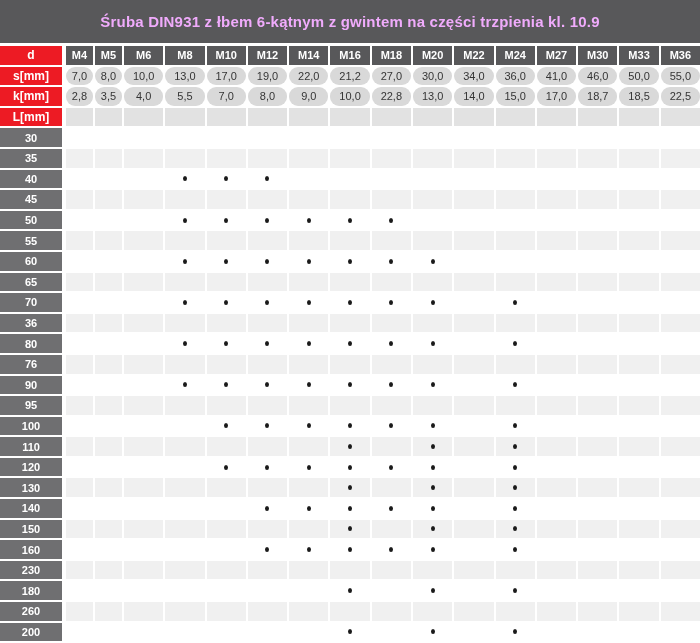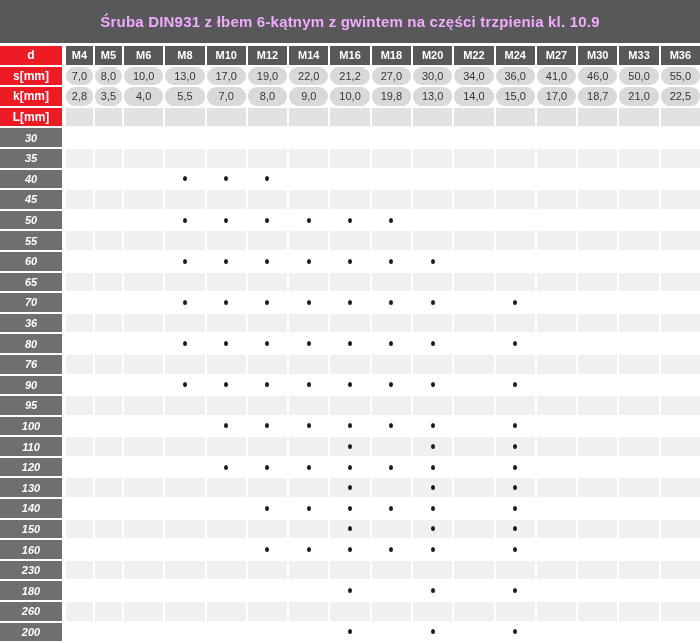--- a/index.html
+++ b/index.html
@@ -52,21 +52,20 @@
   }
   .dark {
     background: var(--header-dark);
     color: #FFFFFF;
     font-weight: bold;
   }
   .gray {
     background: var(--row-label-gray);
     color: #FFFFFF;
     font-weight: bold;
-    font-style: italic;
   }
   .dim  { background: var(--dim-cell-gray); color: #353535; border-radius: 9px; }
   .lrow { background: var(--l-row-gray); }
   .white { background: #FFFFFF; }
   .alt   { background: var(--alt-row-gray); }
   .dot {
     width: 4px; height: 5px;
     border-radius: 50%;
     background: var(--dot-black);
     display: inline-block;
@@ -114,27 +113,27 @@
     <div class="cell dim">55,0</div>
     <div class="cell red label-col">k[mm]</div>
     <div class="cell dim">2,8</div>
     <div class="cell dim">3,5</div>
     <div class="cell dim">4,0</div>
     <div class="cell dim">5,5</div>
     <div class="cell dim">7,0</div>
     <div class="cell dim">8,0</div>
     <div class="cell dim">9,0</div>
     <div class="cell dim">10,0</div>
-    <div class="cell dim">19,8</div>
+    <div class="cell dim">22,8</div>
     <div class="cell dim">13,0</div>
     <div class="cell dim">14,0</div>
     <div class="cell dim">15,0</div>
     <div class="cell dim">17,0</div>
     <div class="cell dim">18,7</div>
-    <div class="cell dim">21,0</div>
+    <div class="cell dim">18,5</div>
     <div class="cell dim">22,5</div>
     <div class="cell red label-col">L[mm]</div>
     <div class="cell lrow"></div>
     <div class="cell lrow"></div>
     <div class="cell lrow"></div>
     <div class="cell lrow"></div>
     <div class="cell lrow"></div>
     <div class="cell lrow"></div>
     <div class="cell lrow"></div>
     <div class="cell lrow"></div>

